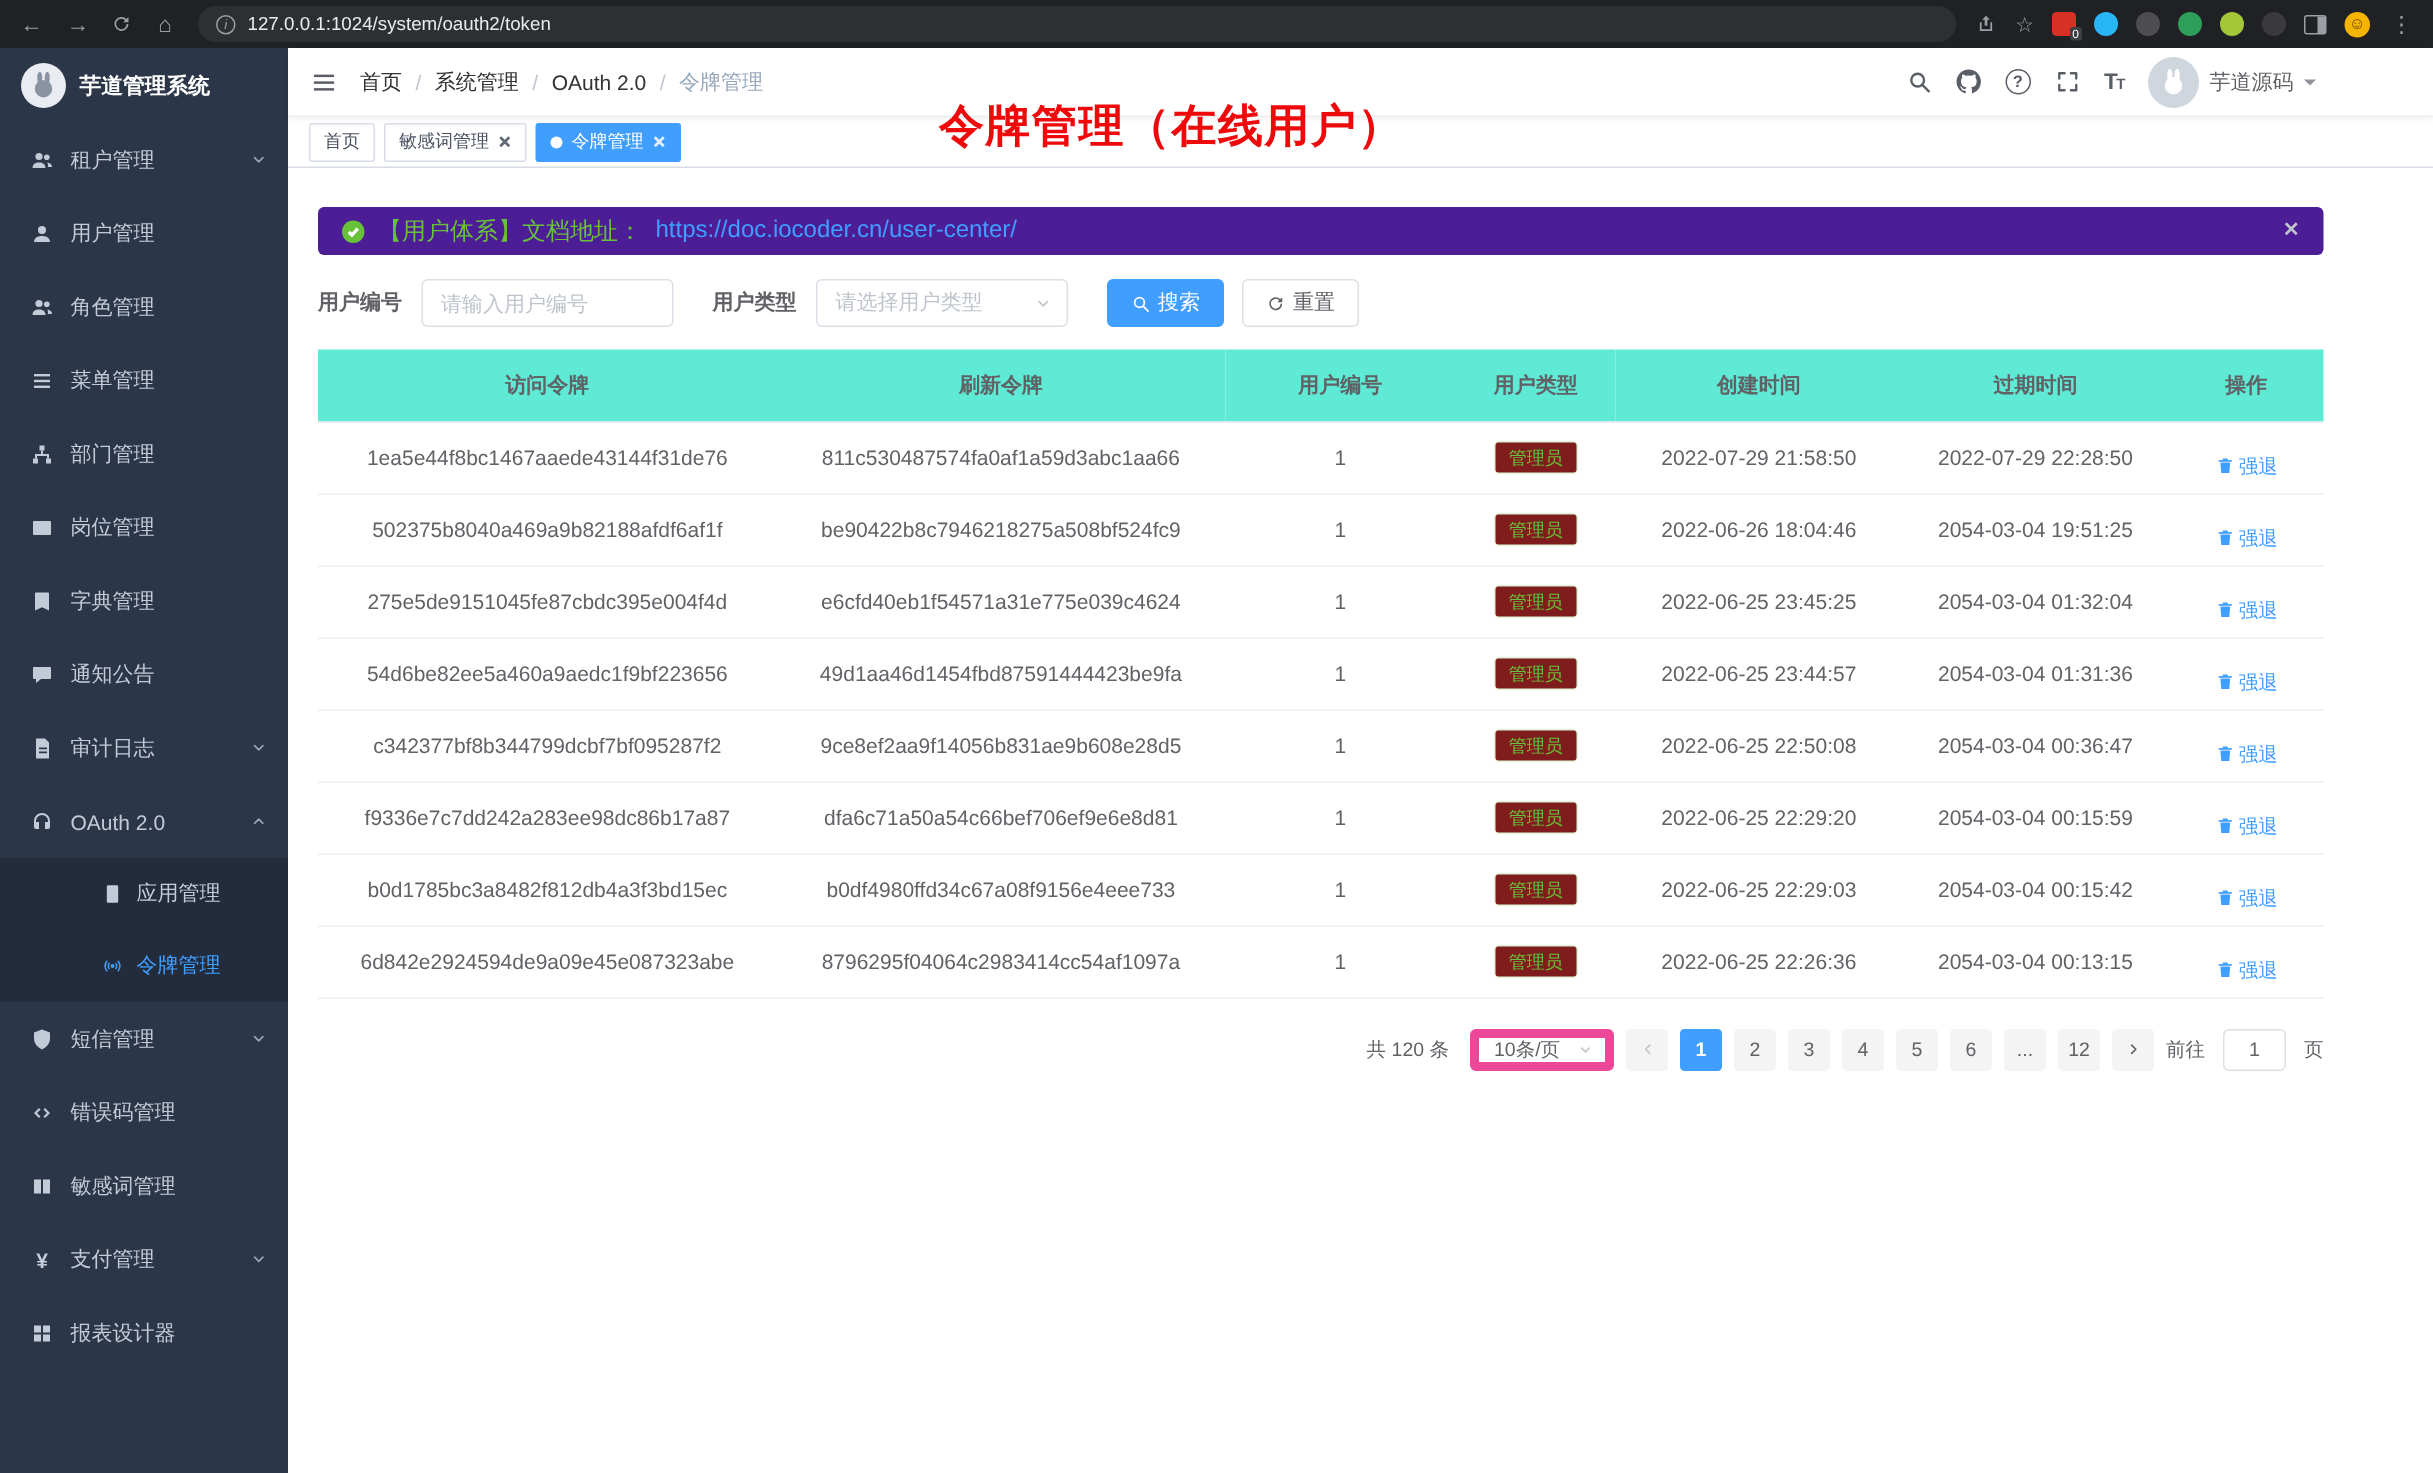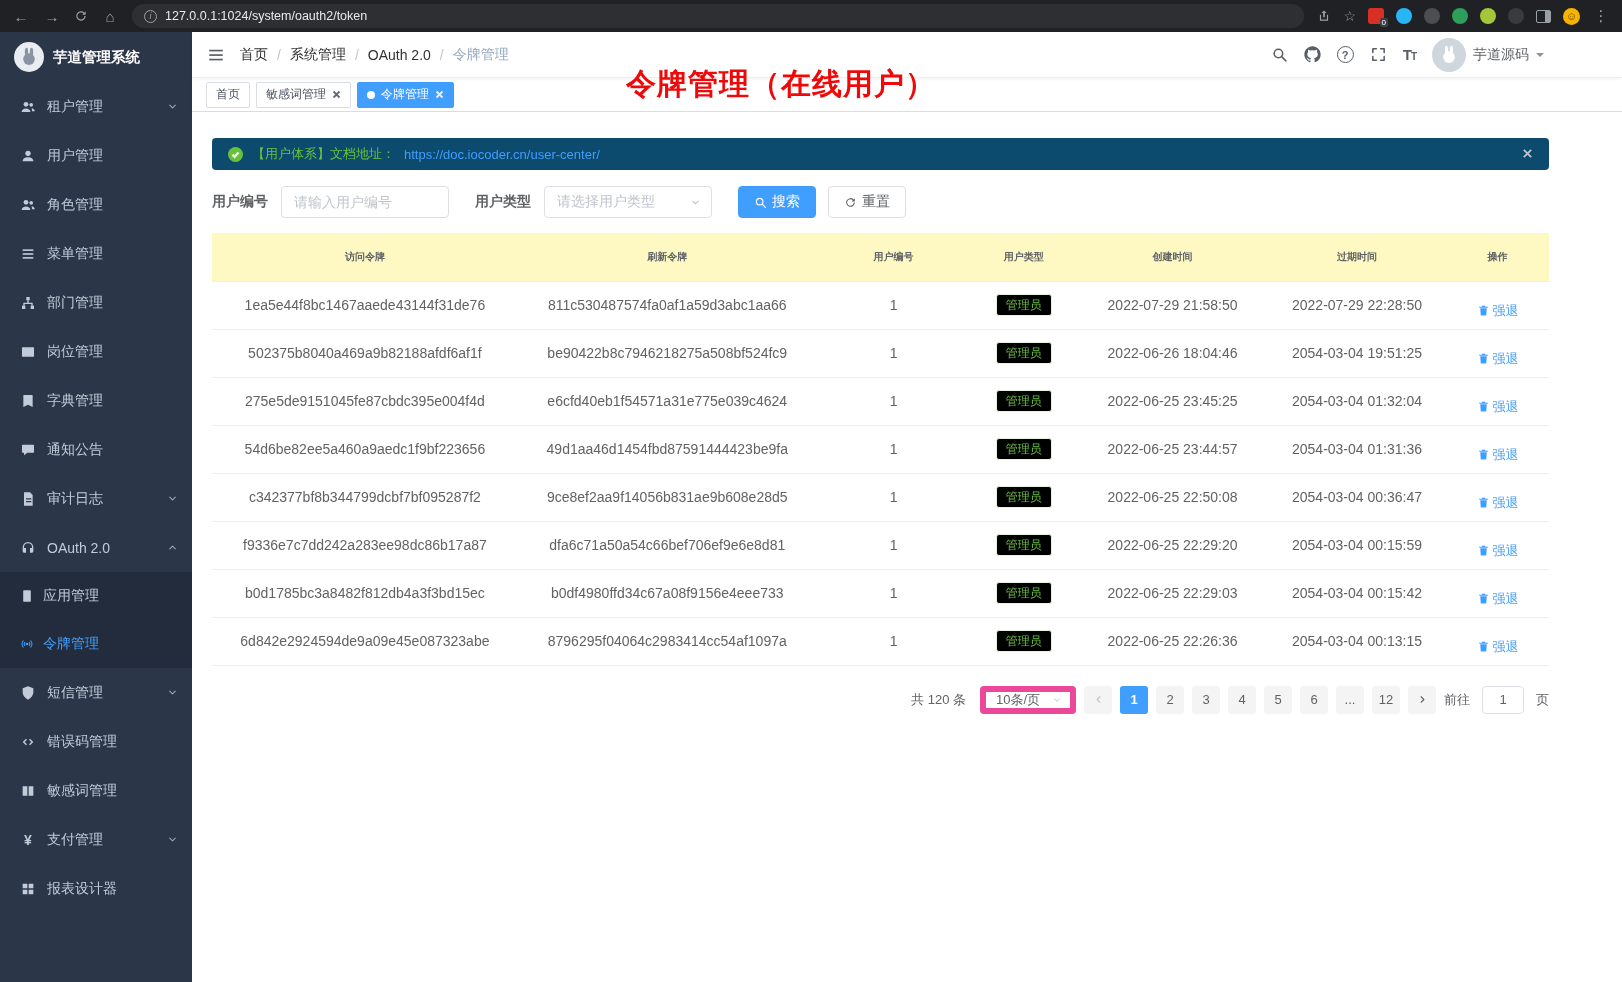--- a/index.html
+++ b/index.html
@@ -28,21 +28,21 @@
   .sidebar { width:192px; background:#2b3648; color:#c3cbd9; flex:0 0 auto; display:flex; flex-direction:column; }
   .logo { height:50px; display:flex; align-items:center; gap:9px; padding:0 14px; color:#fff; font-size:14.5px; font-weight:700; }
   .avatar { border-radius:50%; background:#e9edf2; display:flex; align-items:center; justify-content:center; overflow:hidden; }
   .logo .avatar { width:30px; height:30px; color:#8a93a3; }
   .menu { flex:1; overflow:hidden; }
   .si { height:49px; display:flex; align-items:center; gap:11px; padding:0 14px 0 20px; font-size:14px; cursor:pointer; }
   .si .lb { flex:1; white-space:nowrap; }
   .si .chev { width:11px; height:11px; opacity:.75; }
   .chev.up { transform:rotate(180deg); }
   .submenu { background:#222c3c; }
-  .si.sub { padding-left:20px; height:48px; gap:9px; }
+  .si.sub { padding-left:68px; height:48px; gap:9px; }
   .si.sub svg.ic { width:14px; height:14px; }
   .si.active, .si.active svg { color:#409eff; }
 
   
   .main { flex:1; display:flex; flex-direction:column; background:#fff; min-width:0; }
 
   .navbar { height:46px; display:flex; align-items:center; background:#fff; border-bottom:1px solid #edf0f3; box-shadow:0 1px 3px rgba(0,21,41,.06); padding-right:78px; position:relative; }
   .hamburger { padding:0 15px; height:100%; display:flex; align-items:center; cursor:pointer; color:#5a5e66; }
   .breadcrumb { display:flex; align-items:center; gap:9px; font-size:14px; }
   .bc { color:#303133; cursor:pointer; }
@@ -62,43 +62,43 @@
   .tagsbar { height:34px; background:#fff; border-bottom:1px solid #d8dce5; box-shadow:0 1px 3px rgba(0,0,0,.04); display:flex; align-items:center; padding:0 14px; gap:6px; }
   .tagv { display:inline-flex; align-items:center; gap:6px; height:26px; padding:0 9px; border:1px solid #d8dce5; background:#fff; color:#495060; font-size:12px; cursor:pointer; border-radius:2px; }
   .tagv .dot { width:8px; height:8px; border-radius:50%; background:#fff; display:none; }
   .tagv.active { background:#409eff; border-color:#409eff; color:#fff; }
   .tagv.active .dot { display:inline-block; }
   .xico { width:9px; height:9px; stroke:currentColor; stroke-width:2.4; fill:none; opacity:.85; }
 
   
   .content { flex:1; padding:26px 73px 16px 20px; background:#fff; overflow:hidden; }
 
-  .alert { height:32px; background:#0c4a6e; border-radius:4px; display:flex; align-items:center; gap:9px; padding:0 16px; font-size:13px; color:#67c23a;justify-content:flex-end; }
+  .alert { height:32px; background:#4c1d95; border-radius:4px; display:flex; align-items:center; gap:9px; padding:0 16px; font-size:16px; color:#67c23a;justify-content:flex-end; }
   .chk { width:15px; height:15px; border-radius:50%; background:#67c23a; display:flex; align-items:center; justify-content:center; }
   .chk svg { width:9px; height:9px; stroke:#fff; stroke-width:3; fill:none; }
   .alert a { color:#409eff; text-decoration:none; cursor:pointer; }
   .alert .close { margin-left:auto; color:#c0c4cc; cursor:pointer; }
   .alert .close svg { width:11px; height:11px; stroke:#c0c4cc; stroke-width:2; fill:none; }
 
   .filters { display:flex; align-items:center; margin-top:16px; font-size:14px; color:#606266; }
   .flabel { font-weight:700; color:#606266; margin-right:13px; }
   .fitem { display:flex; align-items:center; margin-right:26px; }
   .inp { width:168px; height:32px; border:1px solid #dcdfe6; border-radius:4px; padding:0 12px; font-size:14px; color:#606266; outline:none; font-family:inherit; }
   .inp::placeholder { color:#bfc4cc; }
   .sel { width:168px; height:32px; border:1px solid #dcdfe6; border-radius:4px; padding:0 10px 0 12px; display:flex; align-items:center; justify-content:space-between; color:#bfc4cc; cursor:pointer; background:#fff; }
   .sel .caret { width:11px; height:11px; color:#c0c4cc; }
   .btn { height:32px; border-radius:4px; display:inline-flex; align-items:center; gap:5px; padding:0 15px; font-size:14px; cursor:pointer; border:1px solid #dcdfe6; background:#fff; color:#606266; font-family:inherit; }
   .btn svg { width:13px; height:13px; fill:currentColor; }
   .btn.primary { background:#409eff; border-color:#409eff; color:#fff; }
   .btn + .btn { margin-left:12px; }
 
   table { width:100%; border-collapse:collapse; table-layout:fixed; margin-top:15px; }
-  th { height:48px; font-size:10px; color:#606266; font-weight:700; background:#fef9c3; border-bottom:1px solid #ebeef5; text-align:center; }
+  th { height:48px; font-size:14px; color:#606266; font-weight:700; background:#5eead4; border-bottom:1px solid #ebeef5; text-align:center; }
   td { height:48px; border-bottom:1px solid #ebeef5; font-size:14px; color:#606266; text-align:center; white-space:nowrap; overflow:hidden; text-overflow:ellipsis; }
-  .tag-success { display:inline-block; padding:2px 9px; font-size:12px; color:#67c23a; background:#000000; border:1px solid #e1f3d8; border-radius:3px; line-height:16px; }
+  .tag-success { display:inline-block; padding:2px 9px; font-size:12px; color:#67c23a; background:#7f1d1d; border:1px solid #e1f3d8; border-radius:3px; line-height:16px; }
   .link-act { color:#409eff; font-size:13px; display:inline-flex; align-items:center; gap:3px; cursor:pointer;margin-top:12px; }
   .link-act svg { width:13px; height:13px; fill:currentColor; }
 
   .pager { margin-top:20px; display:flex; align-items:center; justify-content:flex-end; gap:8px; font-size:13px; color:#606266; }
   .ptotal { margin-right:6px; }
   .psize { width:96px; height:28px; border:6px solid #ec4899; border-radius:4px; display:flex; align-items:center; justify-content:space-between; padding:0 8px 0 10px; cursor:pointer; }
   .psize .caret { width:10px; height:10px; color:#c0c4cc; }
   .pbtn { min-width:28px; height:28px; border:none; background:#f4f4f5; border-radius:3px; font-size:13px; color:#606266; cursor:pointer; display:inline-flex; align-items:center; justify-content:center; font-family:inherit; }
   .pbtn.cur { background:#409eff; color:#fff; font-weight:700; }
   .pbtn.nav svg { width:11px; height:11px; }

